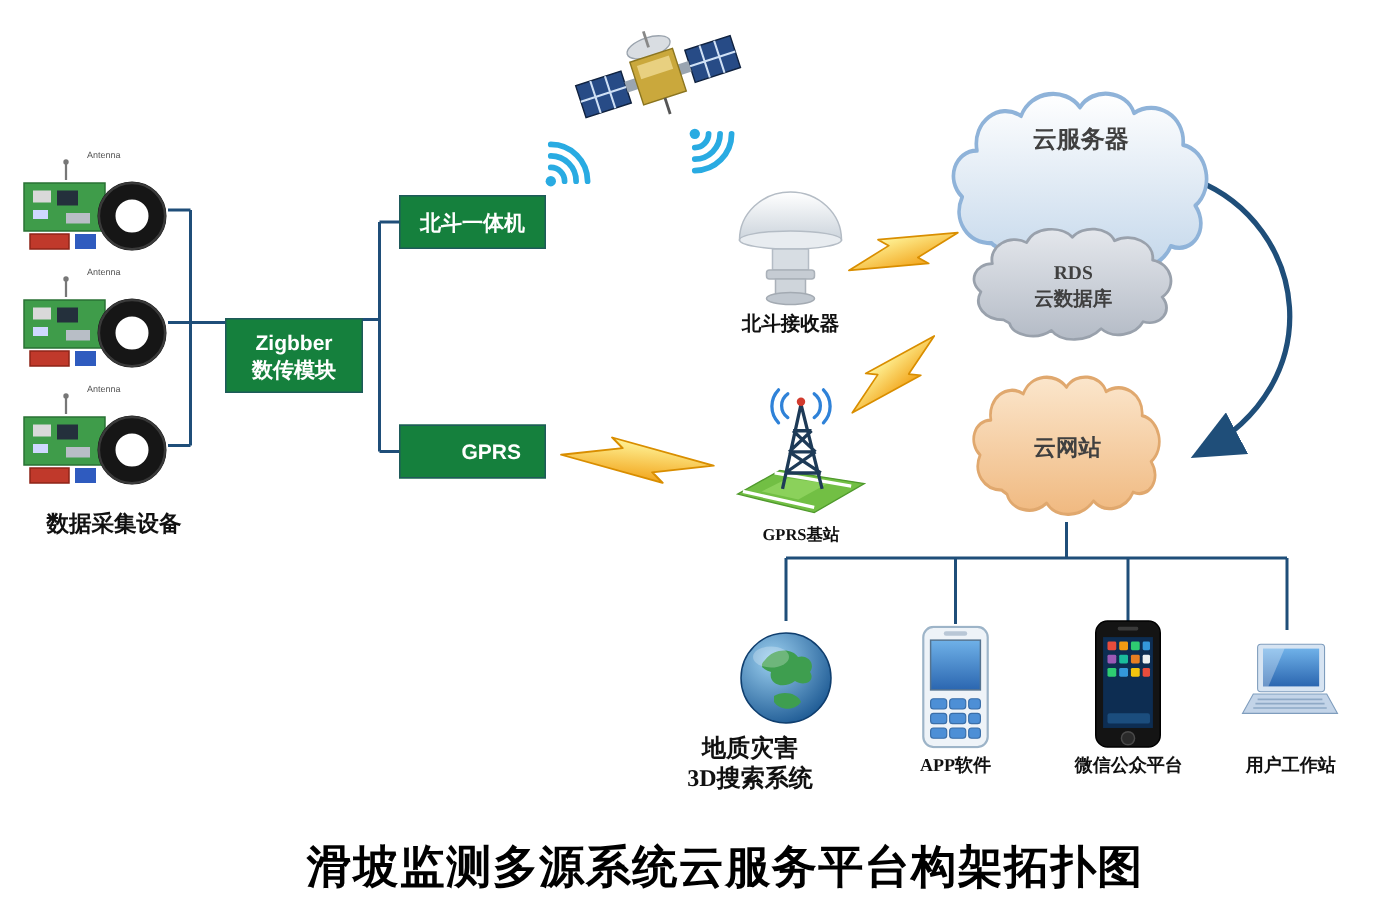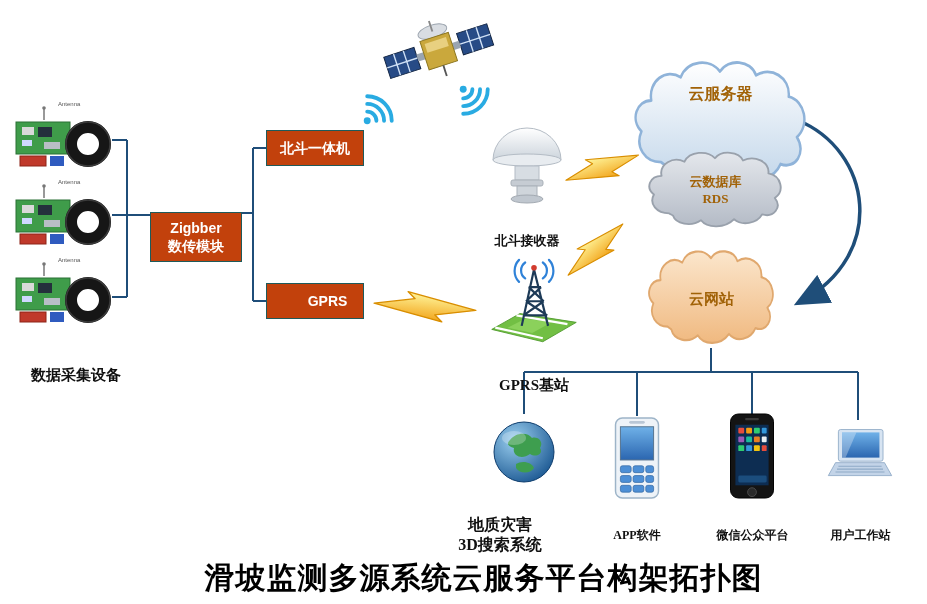--- a/index.html
+++ b/index.html
@@ -4,29 +4,29 @@
 <style>
   * { margin:0; padding:0; box-sizing:border-box; }
   html,body { background:#ffffff; }
   body {
     position:relative; width:927px; height:604px; overflow:hidden;
     font-family:"Liberation Sans", sans-serif;
   }
   .icon { position:absolute; z-index:2; }
   .node-box {
     position:absolute; z-index:2;
-    background:#c2410c; border:1px solid #1e5a5a; color:#ffffff;
+    background:#15803d; border:1px solid #1e5a5a; color:#ffffff;
     display:flex; flex-direction:column; align-items:center; justify-content:center;
     text-align:center; font-weight:bold; font-size:14px; line-height:1.3;
   }
   .lbl {
     position:absolute; z-index:3; color:#111111; font-weight:bold;
-    text-align:center; font-family:"Liberation Serif", serif; line-height:1.25;margin-top:25px;
-  }
-  .cloud-lbl { position:absolute; z-index:3; color:#a16207; font-weight:bold;
+    text-align:center; font-family:"Liberation Serif", serif; line-height:1.25;
+  }
+  .cloud-lbl { position:absolute; z-index:3; color:#404040; font-weight:bold;
     text-align:center; font-family:"Liberation Serif", serif; line-height:1.3; }
   .antenna-lbl {
     position:absolute; z-index:3; font-size:6px; color:#555; font-weight:normal;
     font-family:"Liberation Sans", sans-serif;
   }
   .title {
     position:absolute; z-index:3; left:0; top:558; width:927px; top:558px;
     text-align:center; font-size:30px; font-weight:bold; color:#000;
     letter-spacing:1px; font-family:"Liberation Sans", sans-serif;margin-left:20px;
   }
@@ -200,21 +200,21 @@
     <path d="M50,12 L36,76 M50,12 L66,76 M44,32 L58,32 M41,48 L61,48 M38,64 L65,64 M44,32 L61,48 M58,32 L41,48 M41,48 L65,64 M61,48 L38,64" stroke="#1d3a57" stroke-width="2.5" fill="none"></path>
     <circle cx="50" cy="10" r="3.2" fill="#d23b2e"></circle>
     <g fill="none" stroke="#2f82d8" stroke-width="2.5" stroke-linecap="round">
       <path d="M40,22 A11,11 0 0 1 40,4"></path>
       <path d="M33,26 A18,18 0 0 1 33,1"></path>
       <path d="M60,22 A11,11 0 0 0 60,4"></path>
       <path d="M67,26 A18,18 0 0 0 67,1"></path>
     </g>
   </svg>
 </div>
-<div class="lbl" style="left:479px;top:351px;width:110px;font-size:15px;">GPRS基站</div>
+<div class="lbl" style="left:479px;top:351px;width:110px;font-size:11px;">GPRS基站</div>
 
 <div class="icon" style="left:372px;top:290px;width:106px;height:32px;transform:rotate(5deg);">
   <svg width="106" height="32" viewBox="0 0 100 40" preserveAspectRatio="none">
     <path d="M2,22 L40,12 L33,4 L98,20 L60,30 L67,38 Z" fill="url(#gbolt)" stroke="#d98e00" stroke-width="1.5" stroke-linejoin="round"></path>
   </svg>
 </div>
 <div class="icon" style="left:556px;top:234px;width:78px;height:30px;transform:rotate(-42deg);">
   <svg width="78" height="30" viewBox="0 0 100 40" preserveAspectRatio="none">
     <path d="M2,22 L40,12 L33,4 L98,20 L60,30 L67,38 Z" fill="url(#gbolt)" stroke="#d98e00" stroke-width="1.5" stroke-linejoin="round"></path>
   </svg>
@@ -232,22 +232,22 @@
   <path d="M38,108 C18,108 6,92 14,76 C0,64 8,44 26,44 C22,24 44,10 62,20 C70,2 98,0 110,14 C120,0 148,2 154,18 C172,8 196,20 194,40 C214,44 220,70 204,82 C216,98 202,116 184,110 C176,126 152,130 140,118 C126,134 98,134 88,120 C72,132 48,126 44,112 C42,110 40,110 38,108 Z" fill="url(#ggray)" stroke="#99a1ac" stroke-width="3" stroke-linejoin="round"></path>
 </svg>
 <svg class="icon" style="left:645px;top:248px;" width="132" height="102" viewBox="0 0 220 140" preserveAspectRatio="none">
   <path d="M38,108 C18,108 6,92 14,76 C0,64 8,44 26,44 C22,24 44,10 62,20 C70,2 98,0 110,14 C120,0 148,2 154,18 C172,8 196,20 194,40 C214,44 220,70 204,82 C216,98 202,116 184,110 C176,126 152,130 140,118 C126,134 98,134 88,120 C72,132 48,126 44,112 C42,110 40,110 38,108 Z" fill="url(#gorange)" stroke="#e0a86e" stroke-width="3" stroke-linejoin="round"></path>
 </svg>
 
 <div class="cloud-lbl" style="left:648px;top:84px;width:145px;font-size:16px;">
   <div>云服务器</div>
 </div>
 <div class="cloud-lbl" style="left:648px;top:174px;width:135px;font-size:13px;">
+  <div>RDS</div>
   <div>云数据库</div>
-  <div>RDS</div>
 </div>
 <div class="cloud-lbl" style="left:650px;top:290px;width:123px;font-size:15px;">云网站</div>
 
 <div class="icon" style="left:492px;top:420px;width:64px;height:64px;">
   <svg width="64" height="64" viewBox="0 0 64 64">
     <circle cx="32" cy="32" r="30" fill="url(#gglobe)" stroke="#0f3e6e"></circle>
     <path d="M18,20 C24,12 36,12 40,18 C46,16 52,22 48,28 C52,34 44,38 38,34 C30,40 20,36 22,28 C16,26 14,24 18,20 Z" fill="#3e9e4f"></path>
     <path d="M24,44 C30,40 40,42 42,48 C38,54 28,54 24,48 Z" fill="#3e9e4f"></path>
     <ellipse cx="22" cy="18" rx="12" ry="7" fill="#ffffff" opacity="0.25"></ellipse>
   </svg>

